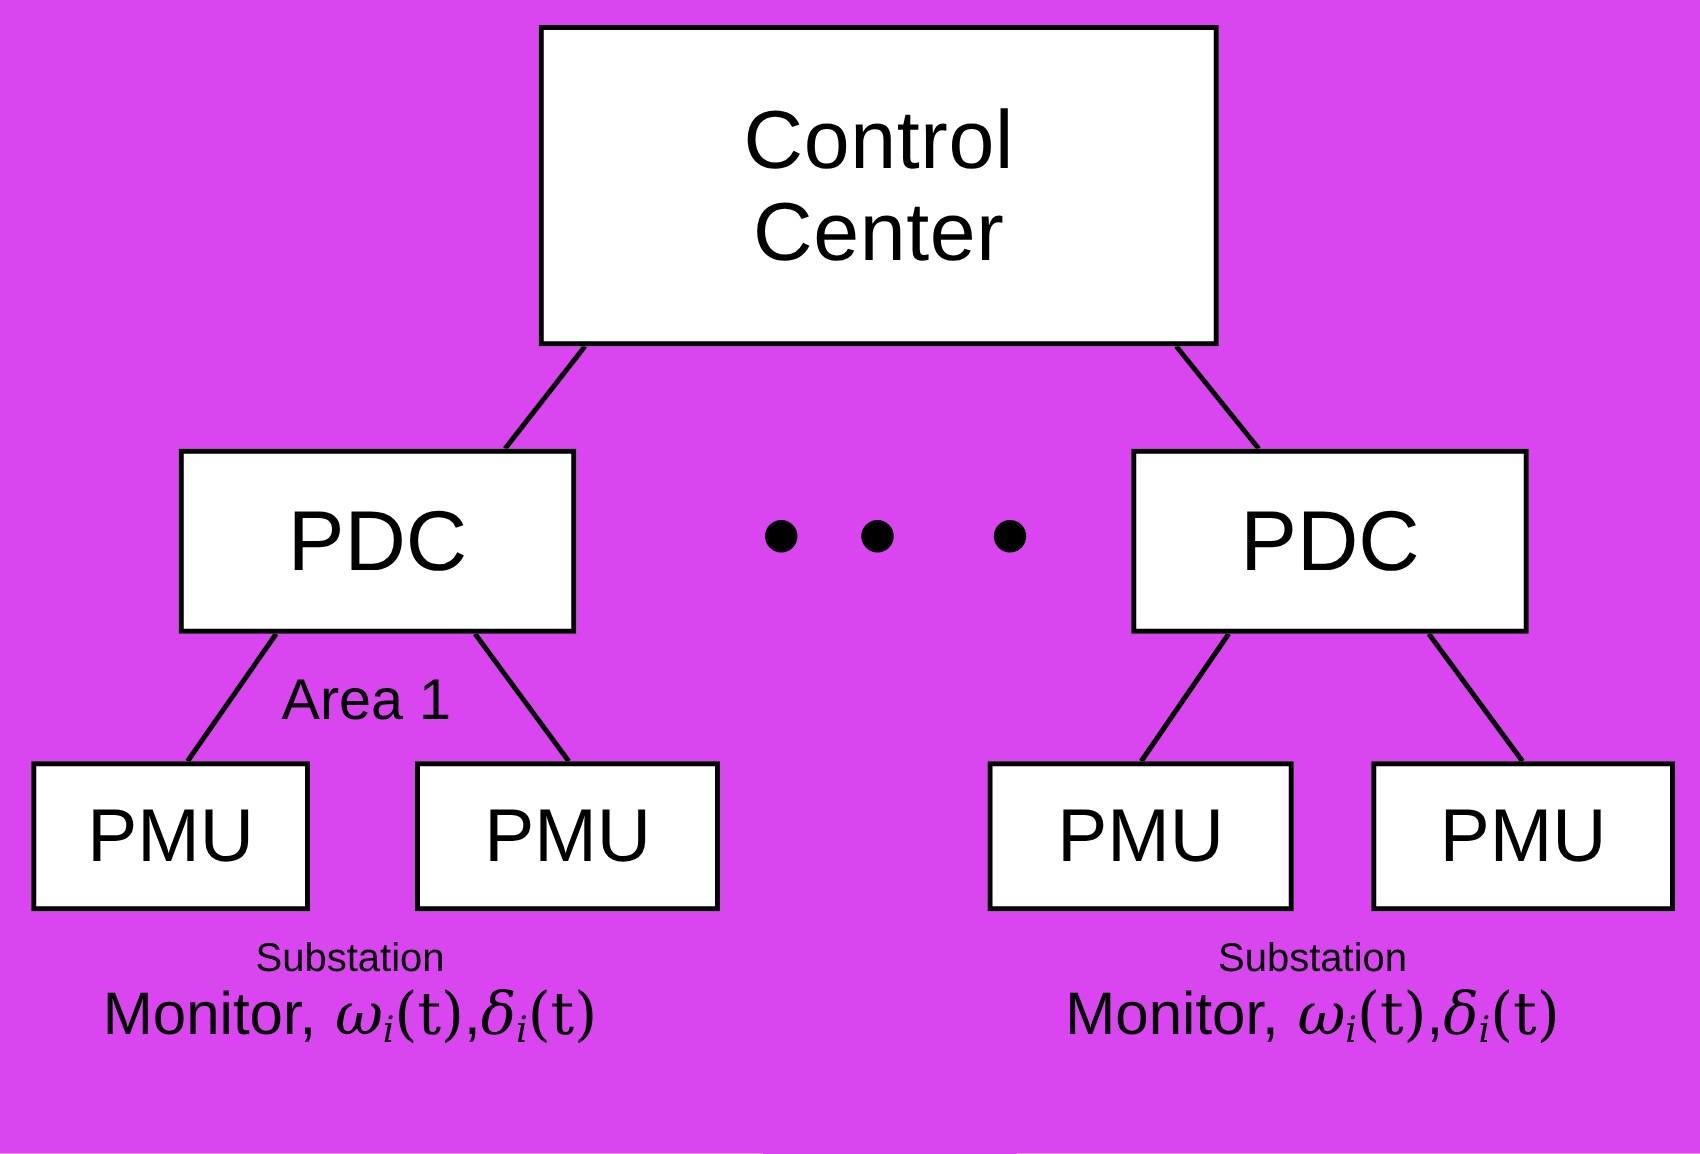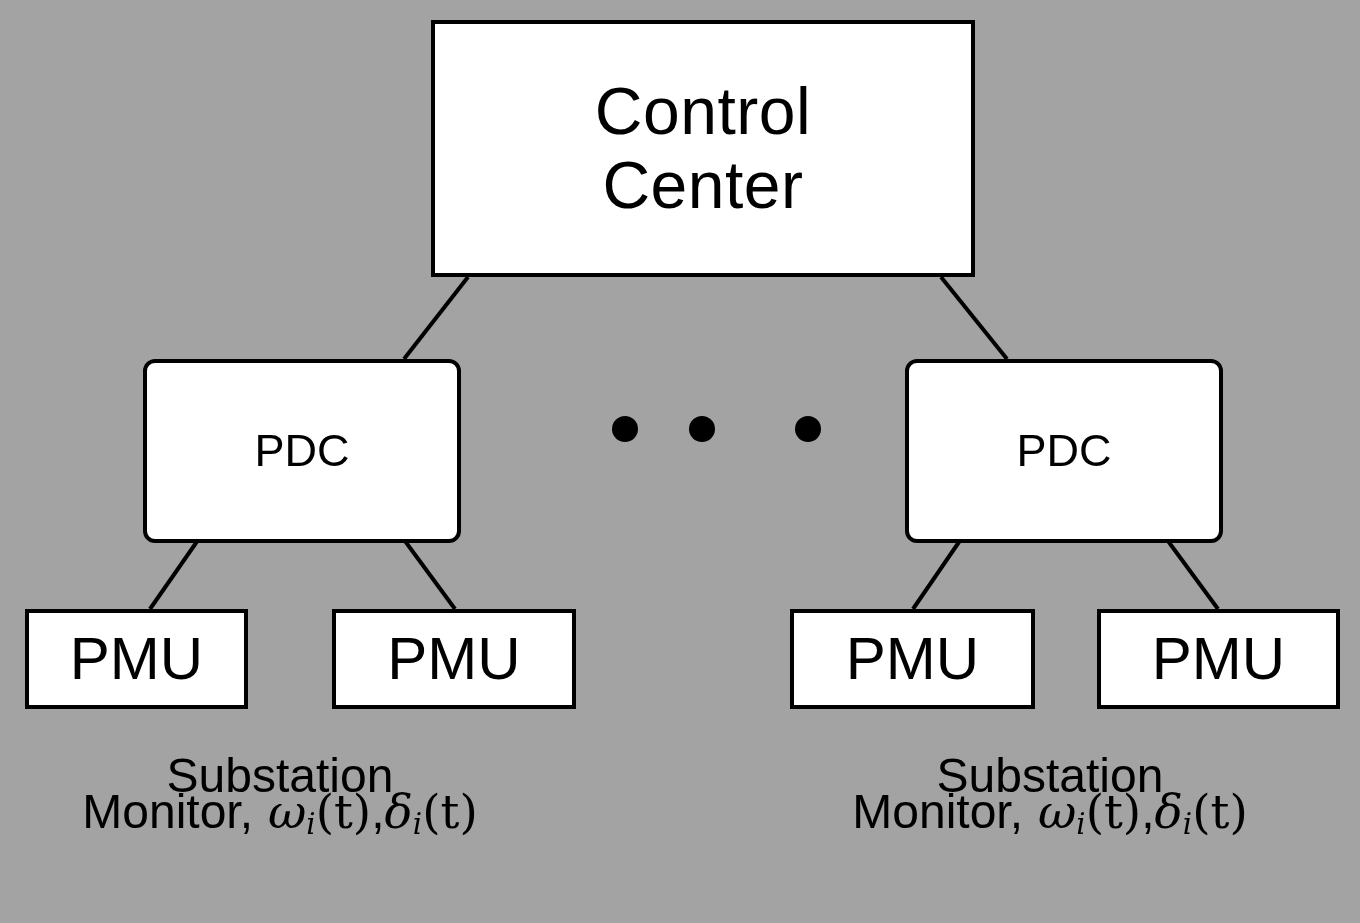--- a/index.html
+++ b/index.html
@@ -9,21 +9,21 @@
     background: #ffffff;
   }
   body {
     font-family: "Liberation Sans", sans-serif;
     color: #000000;
   }
   #canvas {
     position: relative;
     width: 1360px;
     height: 923px;
-    background: #a3a3a3;
+    background: #d946ef;
     overflow: hidden;
   }
   #edges {
     position: absolute;
     left: 0;
     top: 0;
     width: 1360px;
     height: 923px;
     pointer-events: none;
   }
@@ -44,30 +44,29 @@
   .node-control-center {
     left: 431px;
     top: 20px;
     width: 544px;
     height: 257px;
     font-size: 66px;
     letter-spacing: 0.5px;
   }
   .node-pdc {
     width: 318px;
-    height: 184px;
-    font-size: 45px;
+    height: 148px;
+    font-size: 68px;
     top: 359px;
-    border-radius: 12px;
   }
   .node-pdc-left  { left: 143px; }
   .node-pdc-right { left: 905px; }
 
   .node-pmu {
-    height: 100px;
+    height: 120px;
     top: 609px;
     font-size: 60px;
   }
   .pmu-1 { left: 25px;   width: 223px; }
   .pmu-2 { left: 332px;  width: 244px; }
   .pmu-3 { left: 790px;  width: 245px; }
   .pmu-4 { left: 1097px; width: 243px; }
 
   .area-label {
     position: absolute;
@@ -80,21 +79,21 @@
   .area-left  { left: 208px; width: 170px; }
   .area-right { left: 970px; width: 170px; }
 
   .caption {
     position: absolute;
     text-align: center;
     color: #000000;
     white-space: nowrap;
   }
   .caption-line1 {
-    font-size: 48px;
+    font-size: 32px;
     top: 748px;
   }
   .caption-line2 {
     font-size: 48px;
     top: 784px;
   }
   .cap-left  { left: 0px;   width: 560px; }
   .cap-right { left: 770px; width: 560px; }
 
   .math {
@@ -135,20 +134,21 @@
     <circle cx="702" cy="429" r="13" fill="#000000"></circle>
     <circle cx="808" cy="429" r="13" fill="#000000"></circle>
   </svg>
 
   <div class="node node-control-center">Control
 Center</div>
 
   <div class="node node-pdc node-pdc-left">PDC</div>
   <div class="node node-pdc node-pdc-right">PDC</div>
 
+  <div class="area-label area-left">Area 1</div>
 
   <div class="node node-pmu pmu-1">PMU</div>
   <div class="node node-pmu pmu-2">PMU</div>
   <div class="node node-pmu pmu-3">PMU</div>
   <div class="node node-pmu pmu-4">PMU</div>
 
   <div class="caption caption-line1 cap-left">Substation</div>
   <div class="caption caption-line2 cap-left">
     <span>Monitor,</span><span class="math"> <span>ω</span><span class="sub">i</span><span class="paren">(t)</span></span><span class="comma-sep">,</span><span class="math"><span>δ</span><span class="sub">i</span><span class="paren">(t)</span></span>
   </div>

